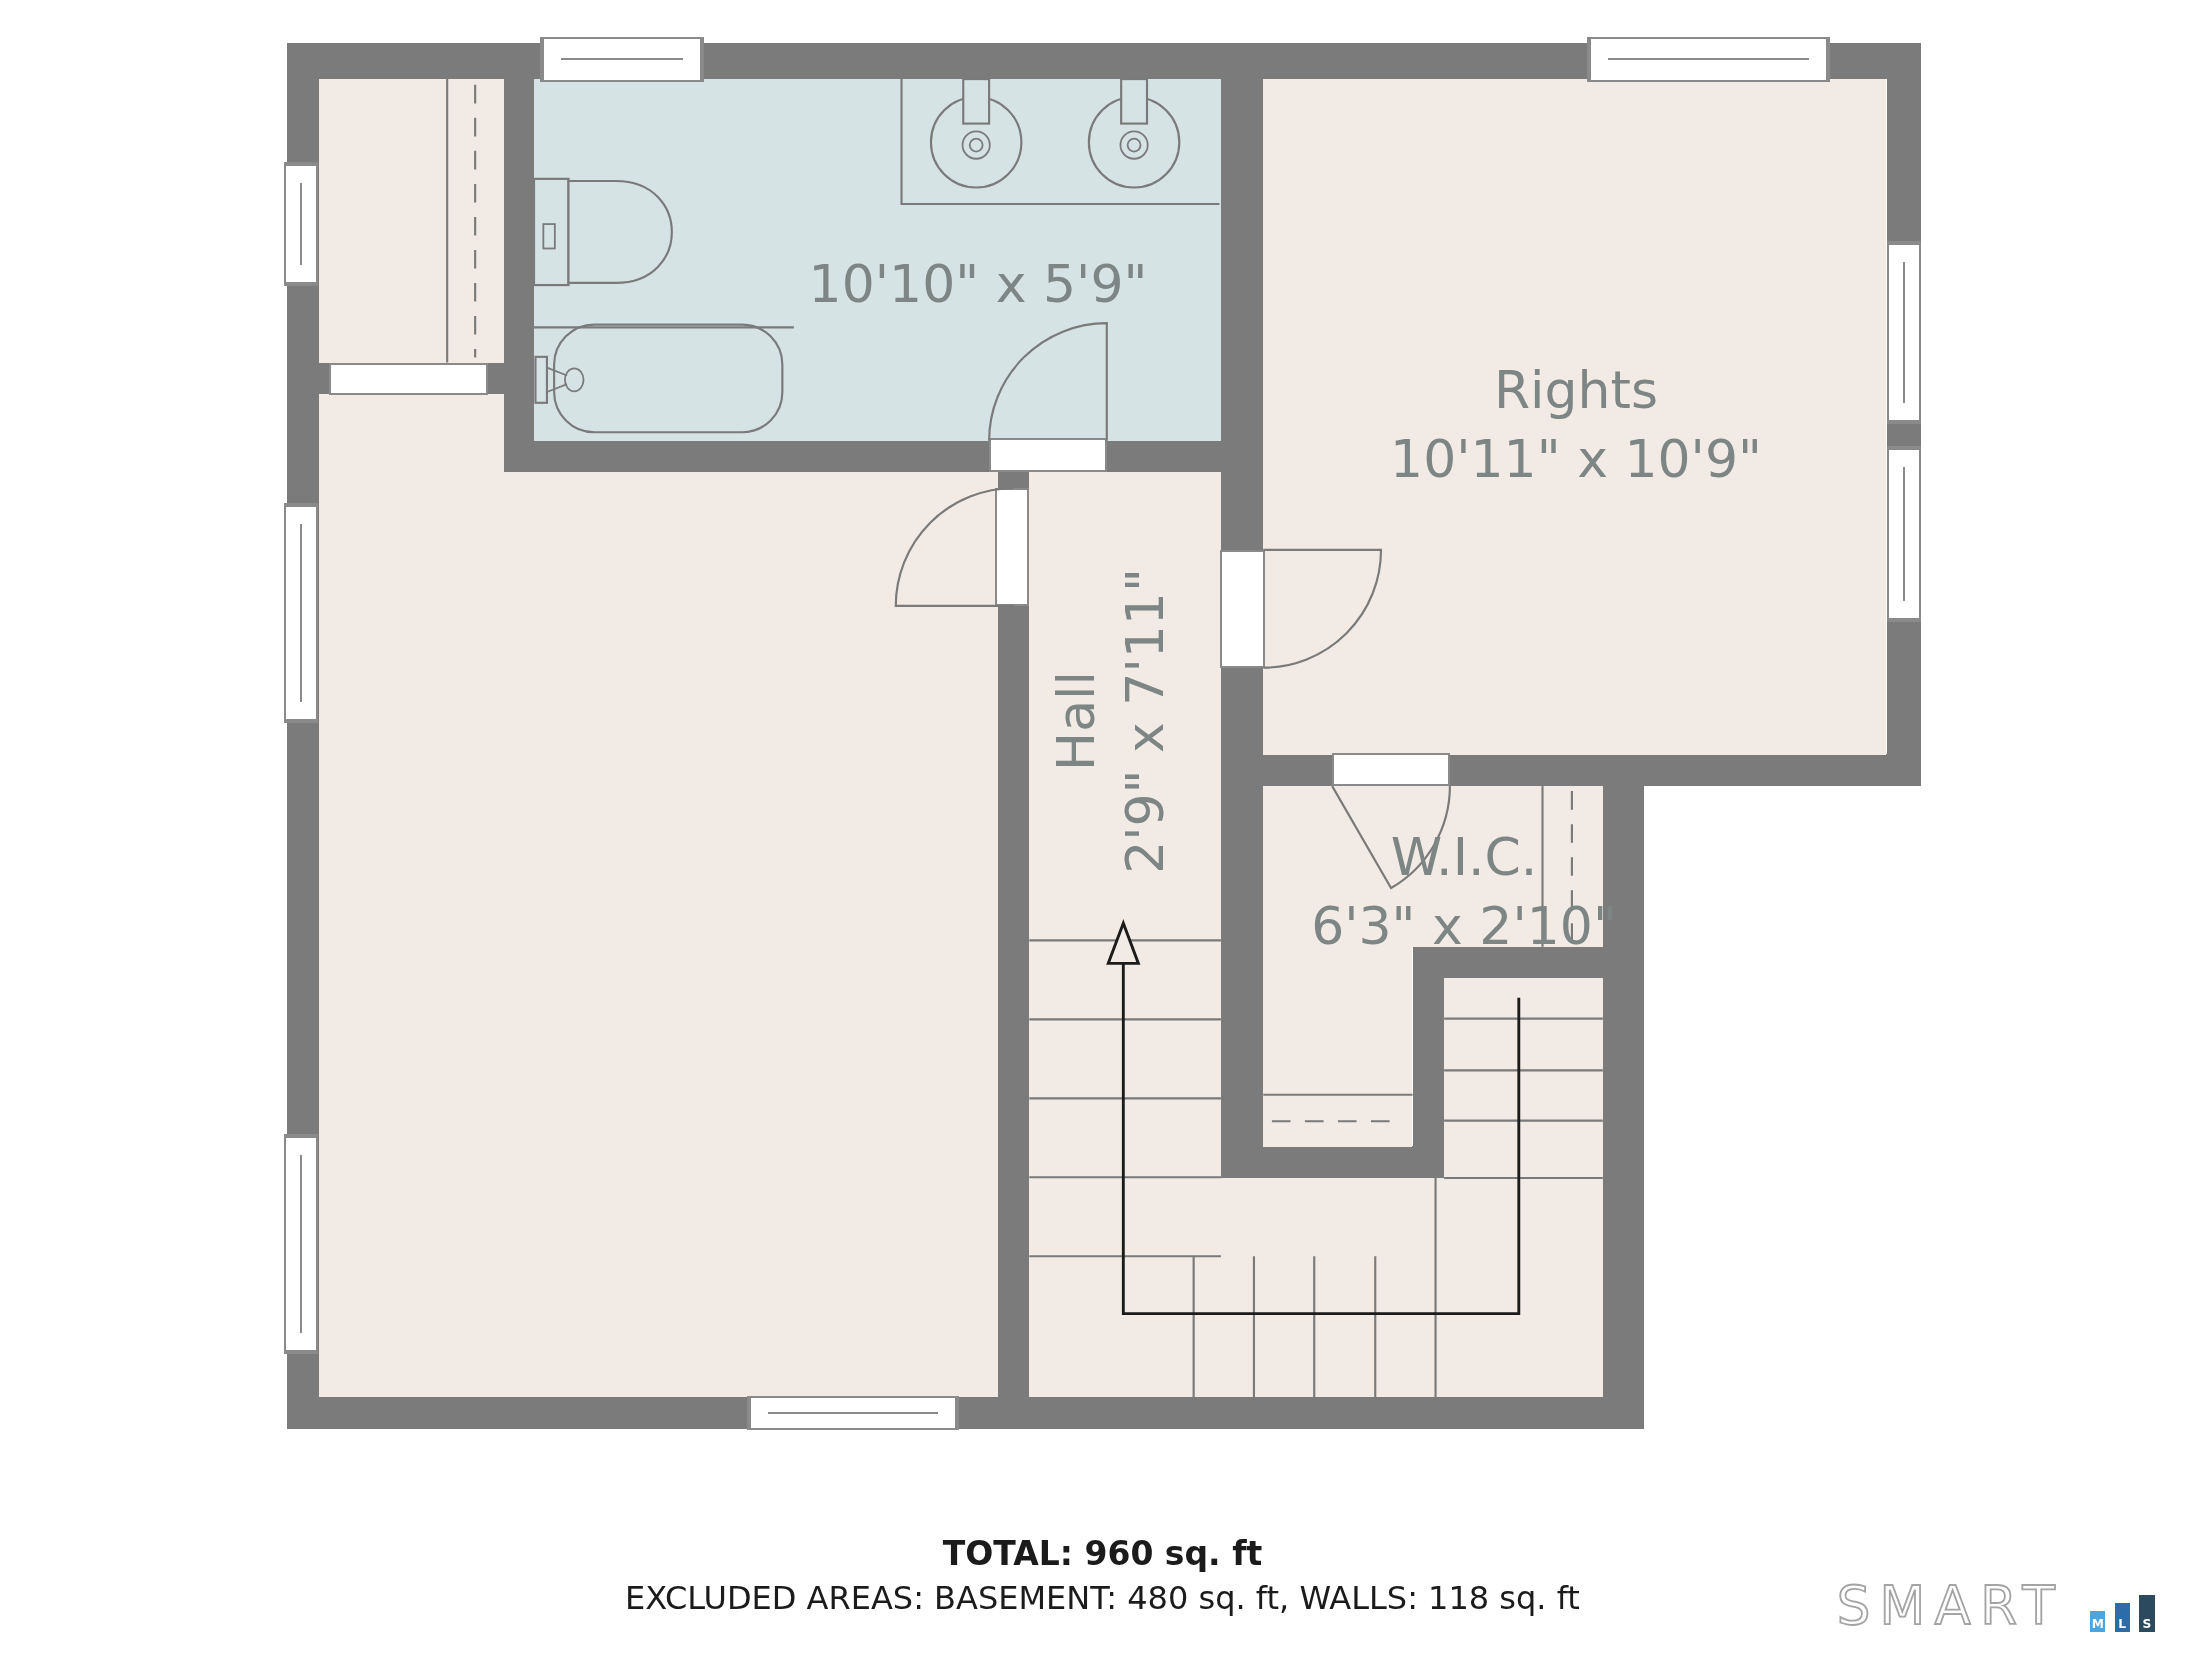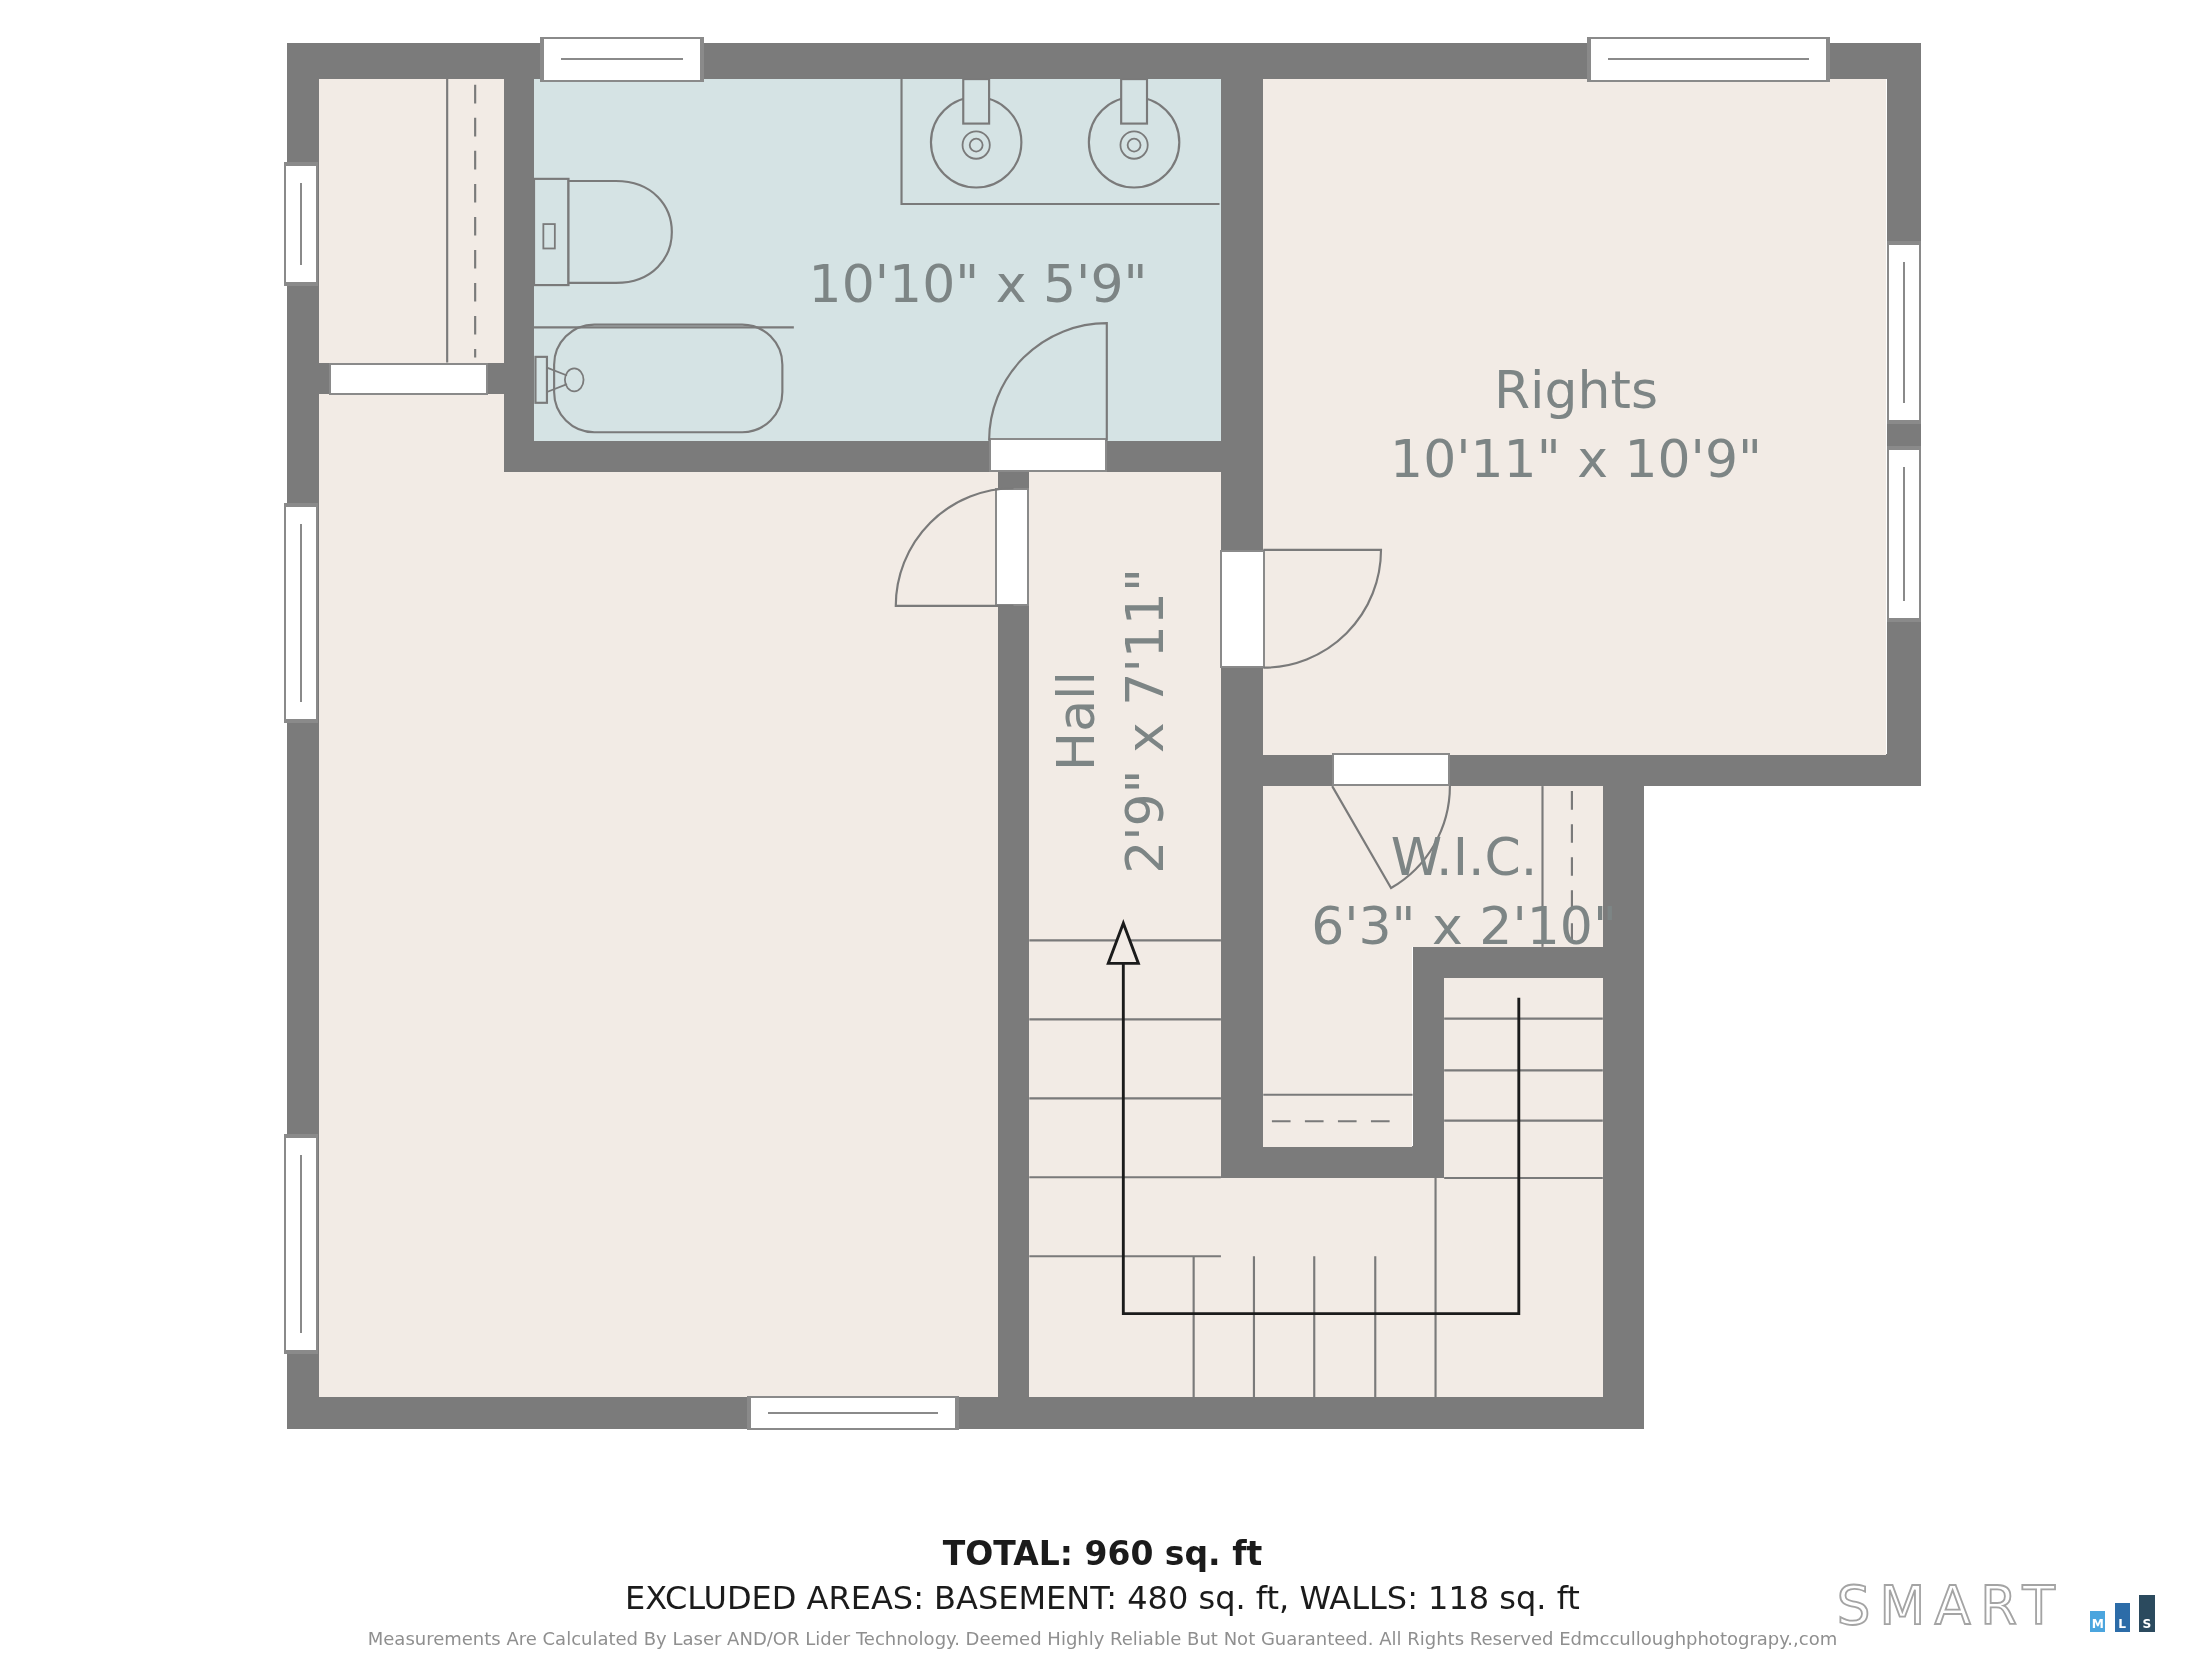--- a/index.html
+++ b/index.html
@@ -186,21 +186,20 @@
   </div>
   <div class="room-label" style="left:1464px;top:892px;">
     <div>W.I.C.</div>
     <div>6'3" x 2'10"</div>
   </div>
 
   <div class="summary">
     <div class="total">TOTAL: 960 sq. ft</div>
     <div class="line">EXCLUDED AREAS: BASEMENT: 480 sq. ft, WALLS: 118 sq. ft</div>
   </div>
-  <div class="disclaimer">Measurements Are Calculated By Laser AND/OR Lider Technology. Deemed Highly Reliable But Not Guaranteed. All Rights Reserved Edmcculloughphotograpy.,com</div>
 
   <div class="logo">
     <span class="word">SMART</span>
     <span class="bar m" style="background: rgb(75, 165, 222);">
         <span>M</span>
       </span>
     <span class="bar l" style="background: rgb(44, 108, 168);">
         <span>L</span>
       </span>
     <span class="bar s" style="background: rgb(43, 74, 94);">

